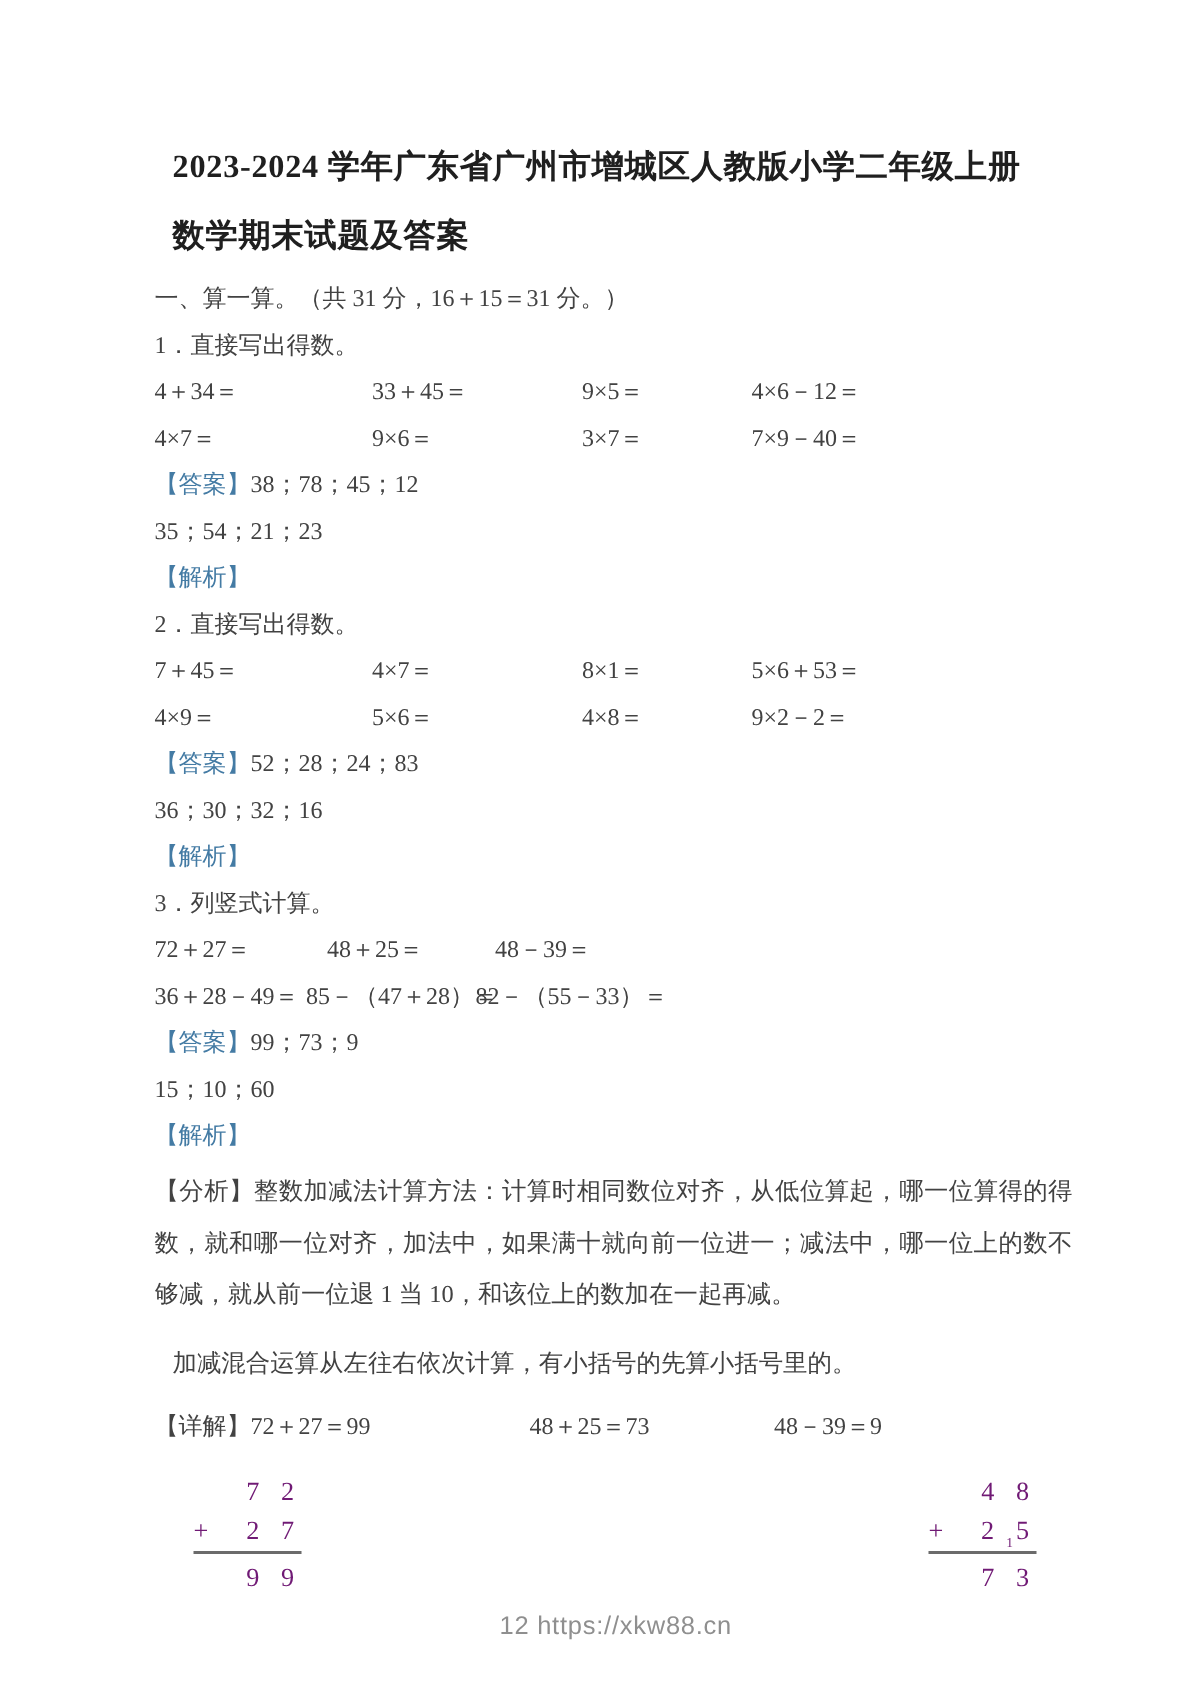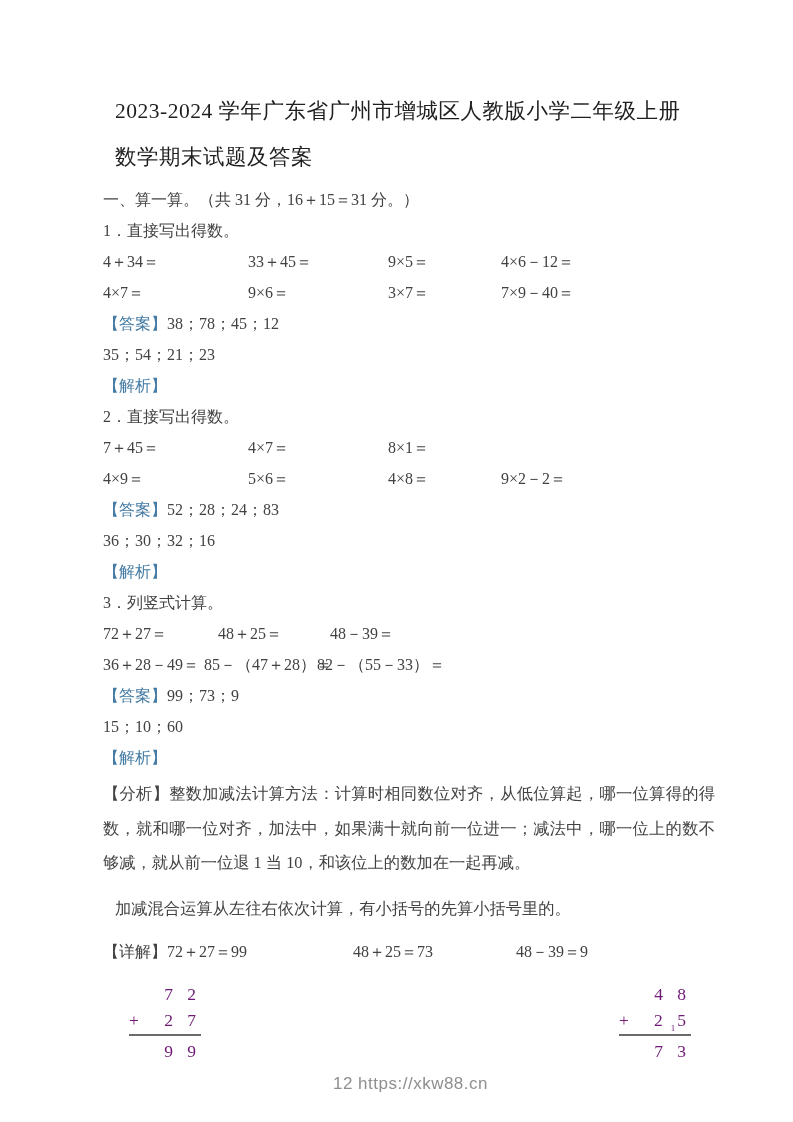--- a/index.html
+++ b/index.html
@@ -18,21 +18,21 @@
   .page{
     box-sizing:border-box;
     width:793px;height:1122px;
     padding:96px 78px 0 103px;
     position:relative;
   }
   .title{
     margin:0 0 12px 0;
     padding-left:12px;
     font-size:21.5px;
-    font-weight:normal;
+    font-weight:bold;
     color:var(--title-text,#1f1f1f);
     letter-spacing:0.5px;
   }
   .t-line{display:block;line-height:30px;}
   .t-line + .t-line{margin-top:16px;}
   .section{margin-top:16px;}
   .line{
     margin:0;
     height:31px;
     line-height:31px;
@@ -127,20 +127,21 @@
   </div>
   <p class="line"><span class="blue">【答案】</span><span>38；78；45；12</span></p>
   <p class="line">35；54；21；23</p>
   <p class="line"><span class="blue">【解析】</span></p>
 
   <p class="line">2．直接写出得数。</p>
   <div class="line eq-row">
     <span class="c1">7＋45＝</span>
     <span class="c2">4×7＝</span>
     <span class="c3">8×1＝</span>
+    <span class="c4">5×6＋53＝</span>
   </div>
   <div class="line eq-row">
     <span class="c1">4×9＝</span>
     <span class="c2">5×6＝</span>
     <span class="c3">4×8＝</span>
     <span class="c4">9×2－2＝</span>
   </div>
   <p class="line"><span class="blue">【答案】</span><span>52；28；24；83</span></p>
   <p class="line">36；30；32；16</p>
   <p class="line"><span class="blue">【解析】</span></p>

